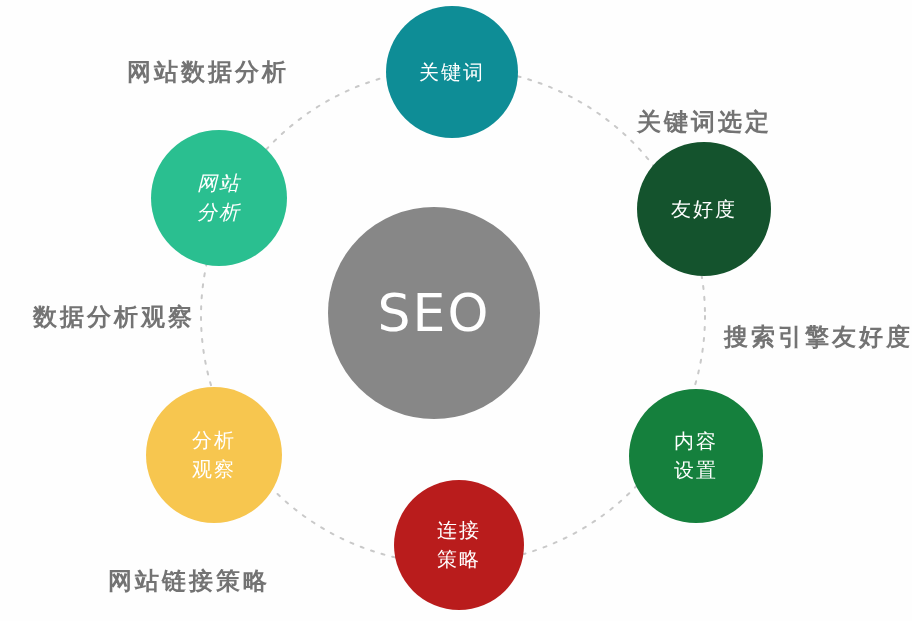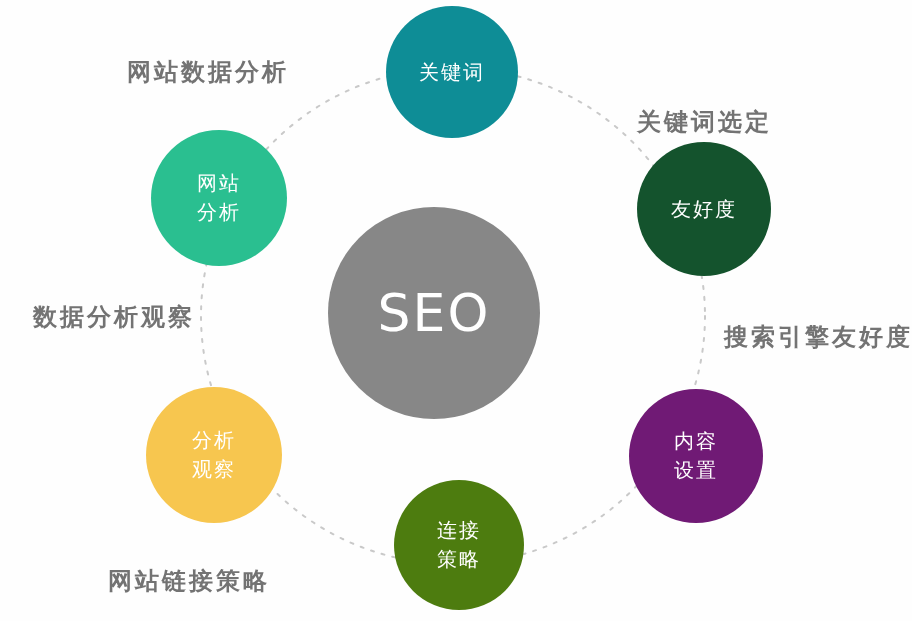--- a/index.html
+++ b/index.html
@@ -42,21 +42,21 @@
     left: 328px; top: 207px;
     width: 212px; height: 212px;
   }
   .center-node .center-label {
     font-size: 52px;
     letter-spacing: 2px;
     font-weight: 400;
   }
 
   .n-top      { left: 386px; top: 6px;   width: 132px; height: 132px; }
-  .n-topleft  { left: 151px; top: 130px; width: 136px; height: 136px; }
+  .n-topleft  { left: 151px; top: 130px; width: 136px; height: 136px; font-style: italic; }
   .n-topright { left: 637px; top: 142px; width: 134px; height: 134px; }
   .n-left     { left: 146px; top: 387px; width: 136px; height: 136px; }
   .n-right    { left: 629px; top: 389px; width: 134px; height: 134px; }
   .n-bottom   { left: 394px; top: 480px; width: 130px; height: 130px; }
 
   .outer-label {
     position: absolute;
     font-size: 24px;
     font-weight: 700;
     color: #737373;
@@ -84,26 +84,26 @@
   </div>
 
   <div class="node n-top" style="background-color: rgb(14, 141, 150);">
     <span class="node-label">关键词</span>
   </div>
 
   <div class="node n-topright" style="background-color: #14532d;">
     <span class="node-label">友好度</span>
   </div>
 
-  <div class="node n-right" style="background-color: #701a75;">
+  <div class="node n-right" style="background-color: #15803d;">
     <span class="node-label">内容
 设置</span>
   </div>
 
-  <div class="node n-bottom" style="background-color: #4d7c0f;">
+  <div class="node n-bottom" style="background-color: #b91c1c;">
     <span class="node-label">连接
 策略</span>
   </div>
 
   <div class="node n-left" style="background-color: rgb(247, 198, 79);">
     <span class="node-label">分析
 观察</span>
   </div>
 
   <div class="node n-topleft" style="background-color: rgb(42, 191, 144);">

